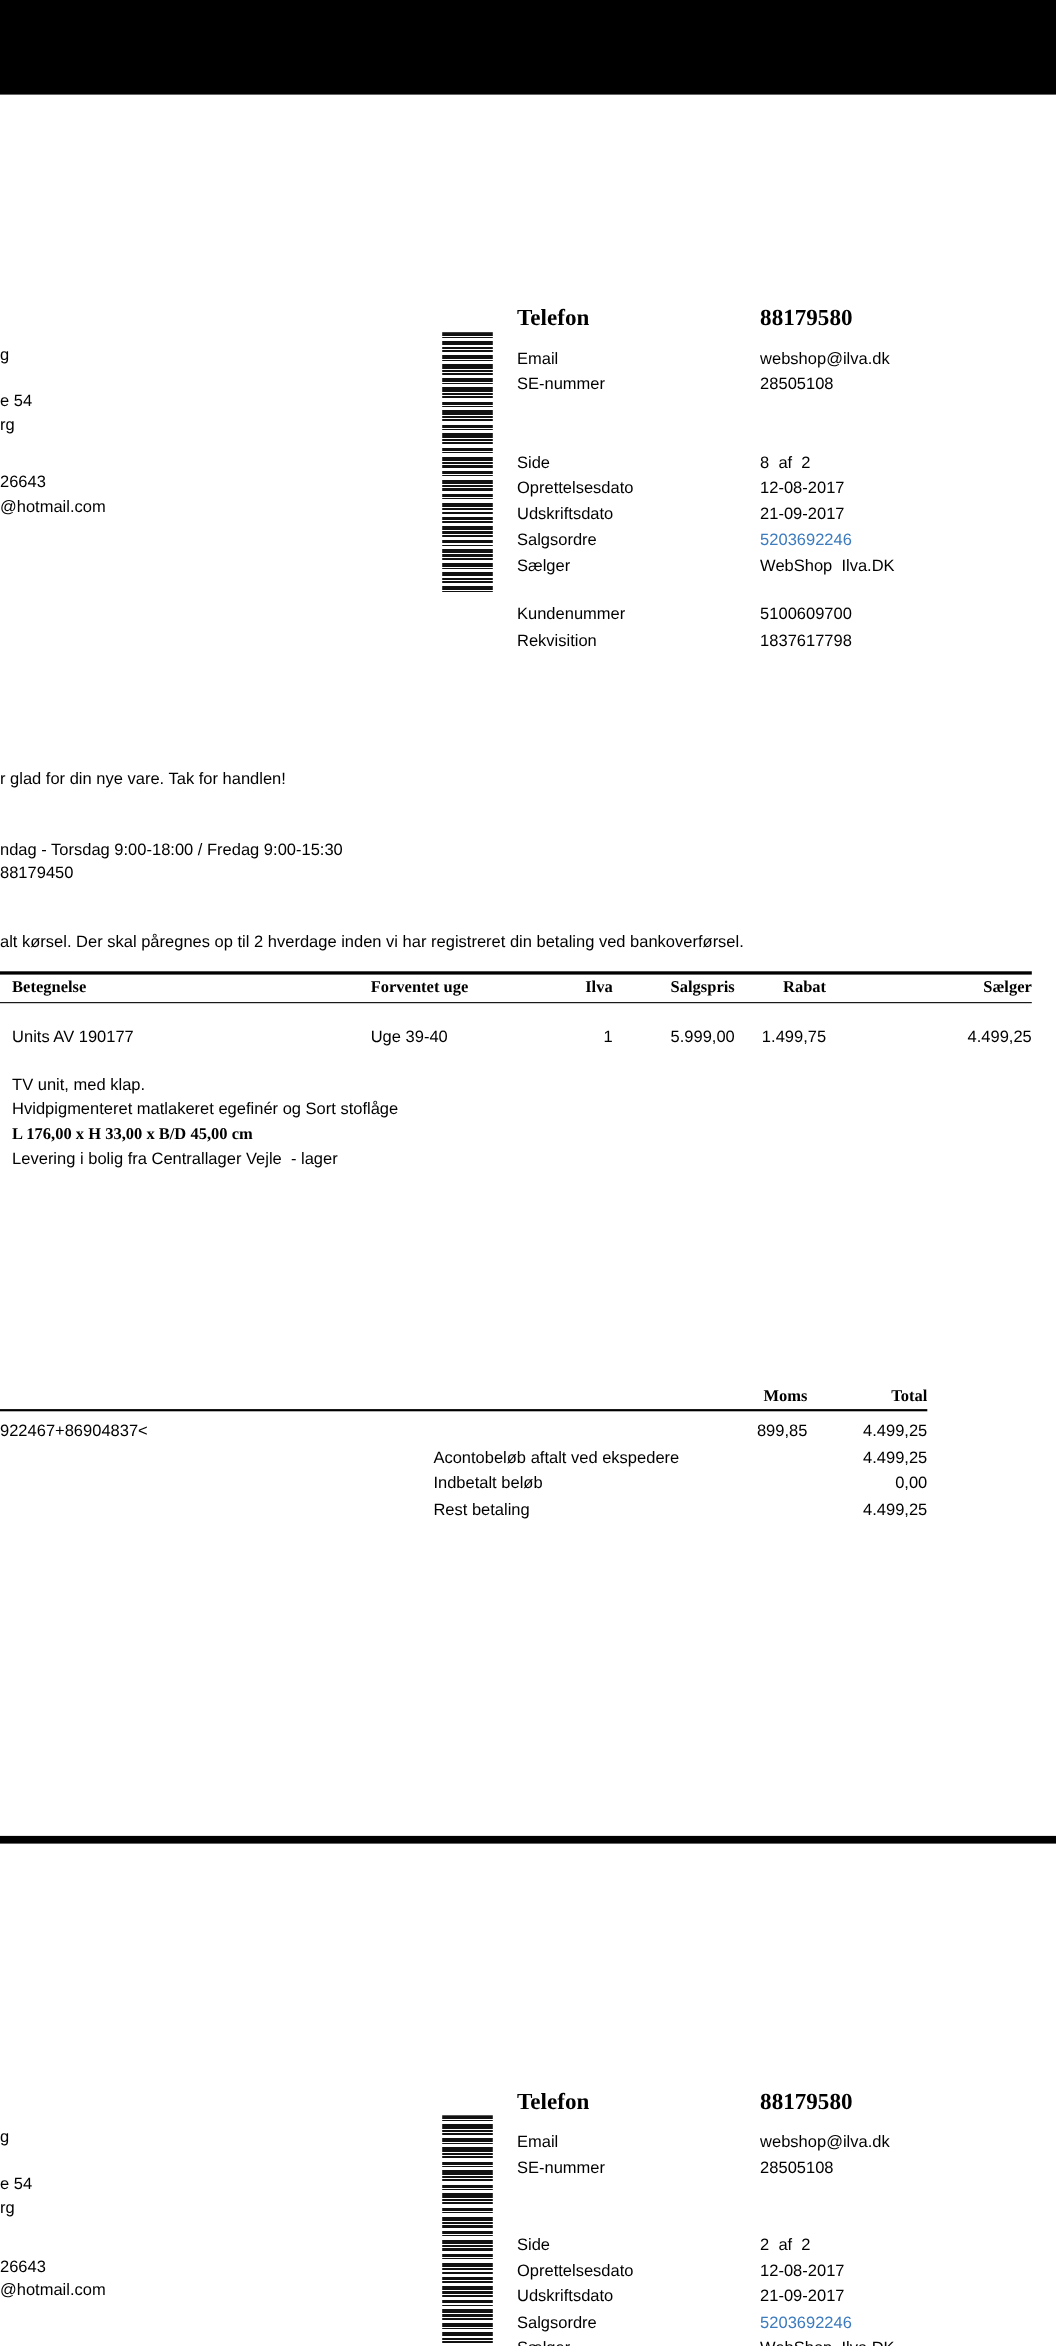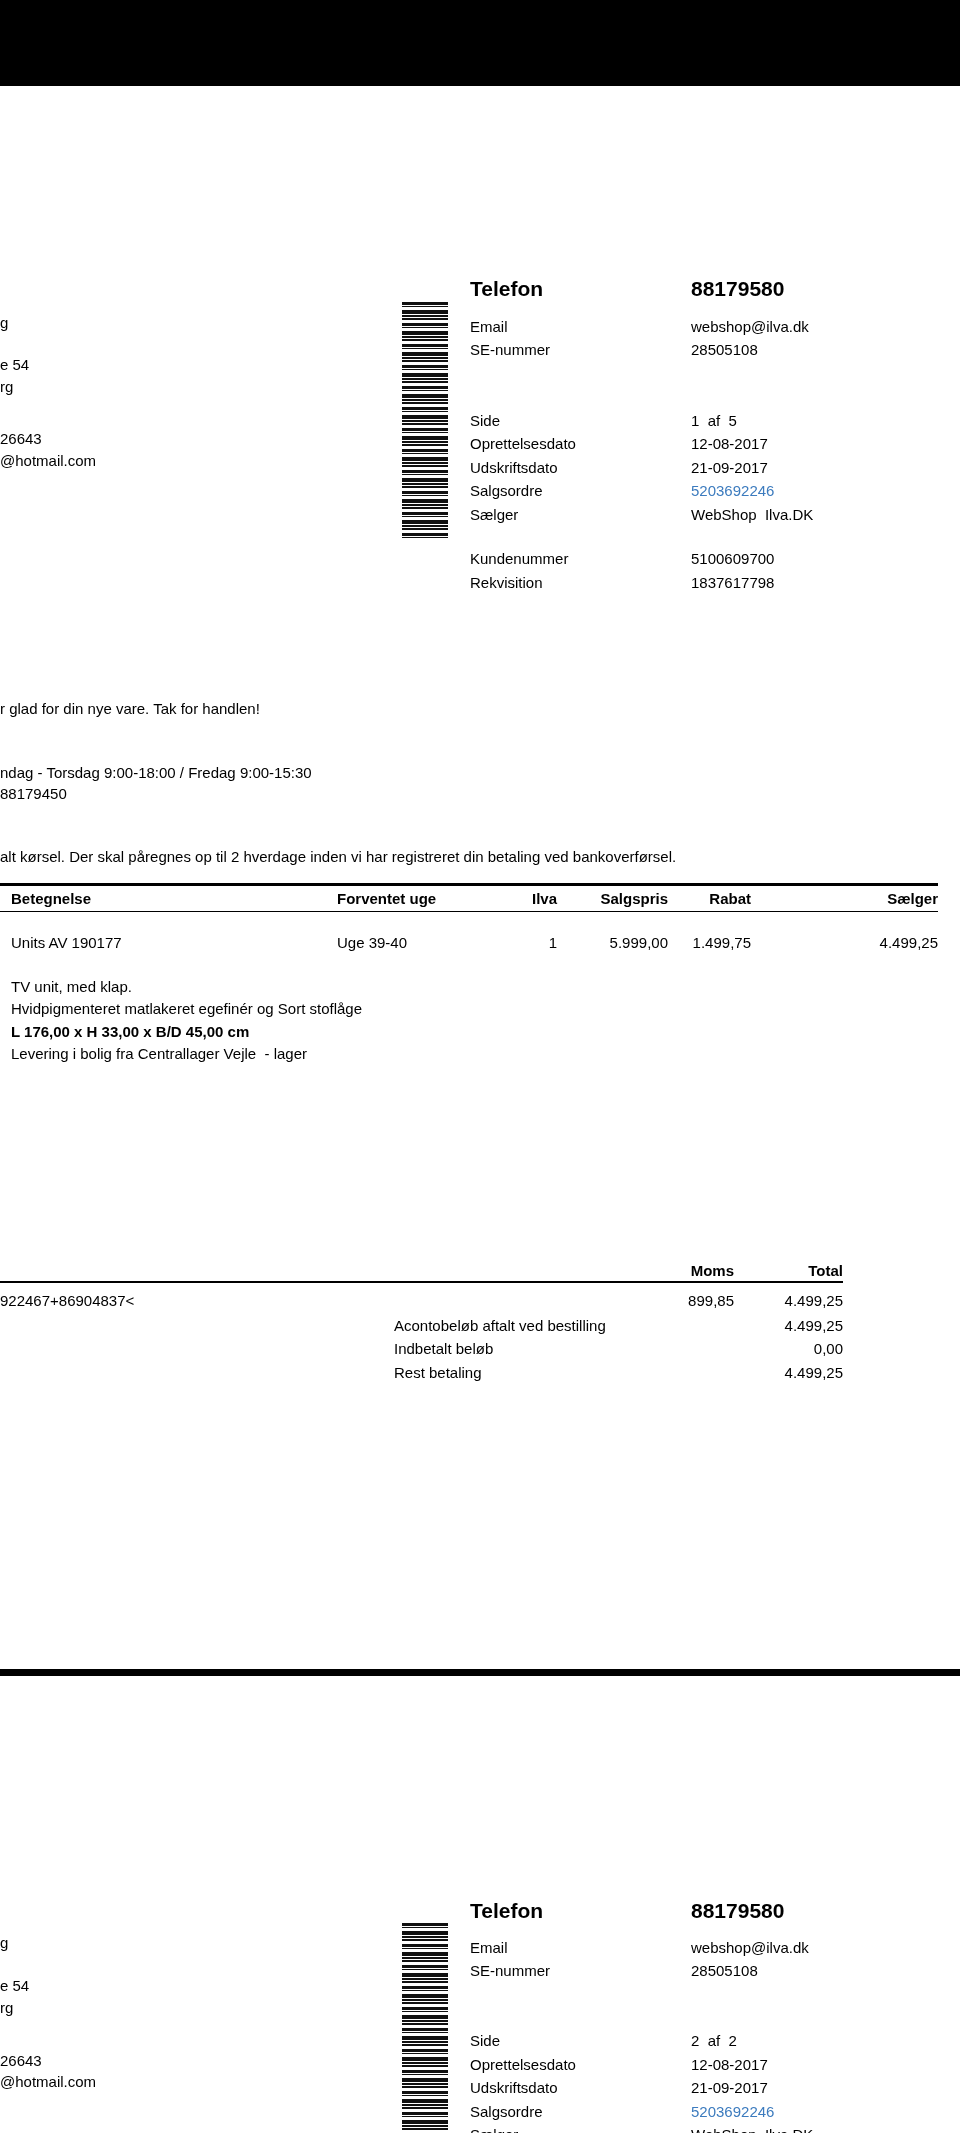--- a/index.html
+++ b/index.html
@@ -9,21 +9,21 @@
     height: 2133px;
     background: #ffffff;
     overflow: hidden;
     font-family: "Liberation Sans", sans-serif;
     color: #000000;
     --link: #3C7BBE;
   }
   .abs { position: absolute; white-space: pre; }
   .t15 { font-size: 15px; line-height: 19px; }
   .t21 { font-size: 21px; line-height: 25px; }
-  .b   { font-weight: bold; }
+  .b   { font-weight: bold; font-family: Liberation Serif, serif; }
   .link { color: var(--link); }
   .rule { position: absolute; background: #000; }
   .topbar {
     position: absolute; top: 0; left: 0;
     width: 960px; height: 86px; background: #000;
   }
   .barcode {
     position: absolute;
     width: 46px;
     background: repeating-linear-gradient(
@@ -59,21 +59,21 @@
   <div class="abs t21 b" style="top:276px;left:470px">Telefon</div>
   <div class="abs t21 b" style="top:276px;left:691px">88179580</div>
 
   <div class="abs t15" style="top:317px;left:470px">Email</div>
   <div class="abs t15" style="top:317px;left:691px">webshop@ilva.dk</div>
 
   <div class="abs t15" style="top:340px;left:470px">SE-nummer</div>
   <div class="abs t15" style="top:340px;left:691px">28505108</div>
 
   <div class="abs t15" style="top:411px;left:470px">Side</div>
-  <div class="abs t15" style="top:411px;left:691px">1  af  5</div>
+  <div class="abs t15" style="top:411px;left:691px">8  af  2</div>
 
   <div class="abs t15" style="top:434px;left:470px">Oprettelsesdato</div>
   <div class="abs t15" style="top:434px;left:691px">12-08-2017</div>
 
   <div class="abs t15" style="top:458px;left:470px">Udskriftsdato</div>
   <div class="abs t15" style="top:458px;left:691px">21-09-2017</div>
 
   <div class="abs t15" style="top:481px;left:470px">Salgsordre</div>
   <div class="abs t15 link" style="top:481px;left:691px">5203692246</div>
 
@@ -115,21 +115,21 @@
   <div class="abs t15" style="top:1044px;left:11px">Levering i bolig fra Centrallager Vejle  - lager</div>
 
   <div class="abs t15 b" style="top:1261px;right:226px">Moms</div>
   <div class="abs t15 b" style="top:1261px;right:117px">Total</div>
   <div class="rule" style="top:1281px;left:0;width:843px;height:2px"></div>
 
   <div class="abs t15" style="top:1291px;left:0">922467+86904837&lt;</div>
   <div class="abs t15" style="top:1291px;right:226px">899,85</div>
   <div class="abs t15" style="top:1291px;right:117px">4.499,25</div>
 
-  <div class="abs t15" style="top:1316px;left:394px">Acontobeløb aftalt ved bestilling</div>
+  <div class="abs t15" style="top:1316px;left:394px">Acontobeløb aftalt ved ekspedere</div>
   <div class="abs t15" style="top:1316px;right:117px">4.499,25</div>
 
   <div class="abs t15" style="top:1339px;left:394px">Indbetalt beløb</div>
   <div class="abs t15" style="top:1339px;right:117px">0,00</div>
 
   <div class="abs t15" style="top:1363px;left:394px">Rest betaling</div>
   <div class="abs t15" style="top:1363px;right:117px">4.499,25</div>
 
   <div class="rule" style="top:1669px;left:0;width:960px;height:7px"></div>
 

